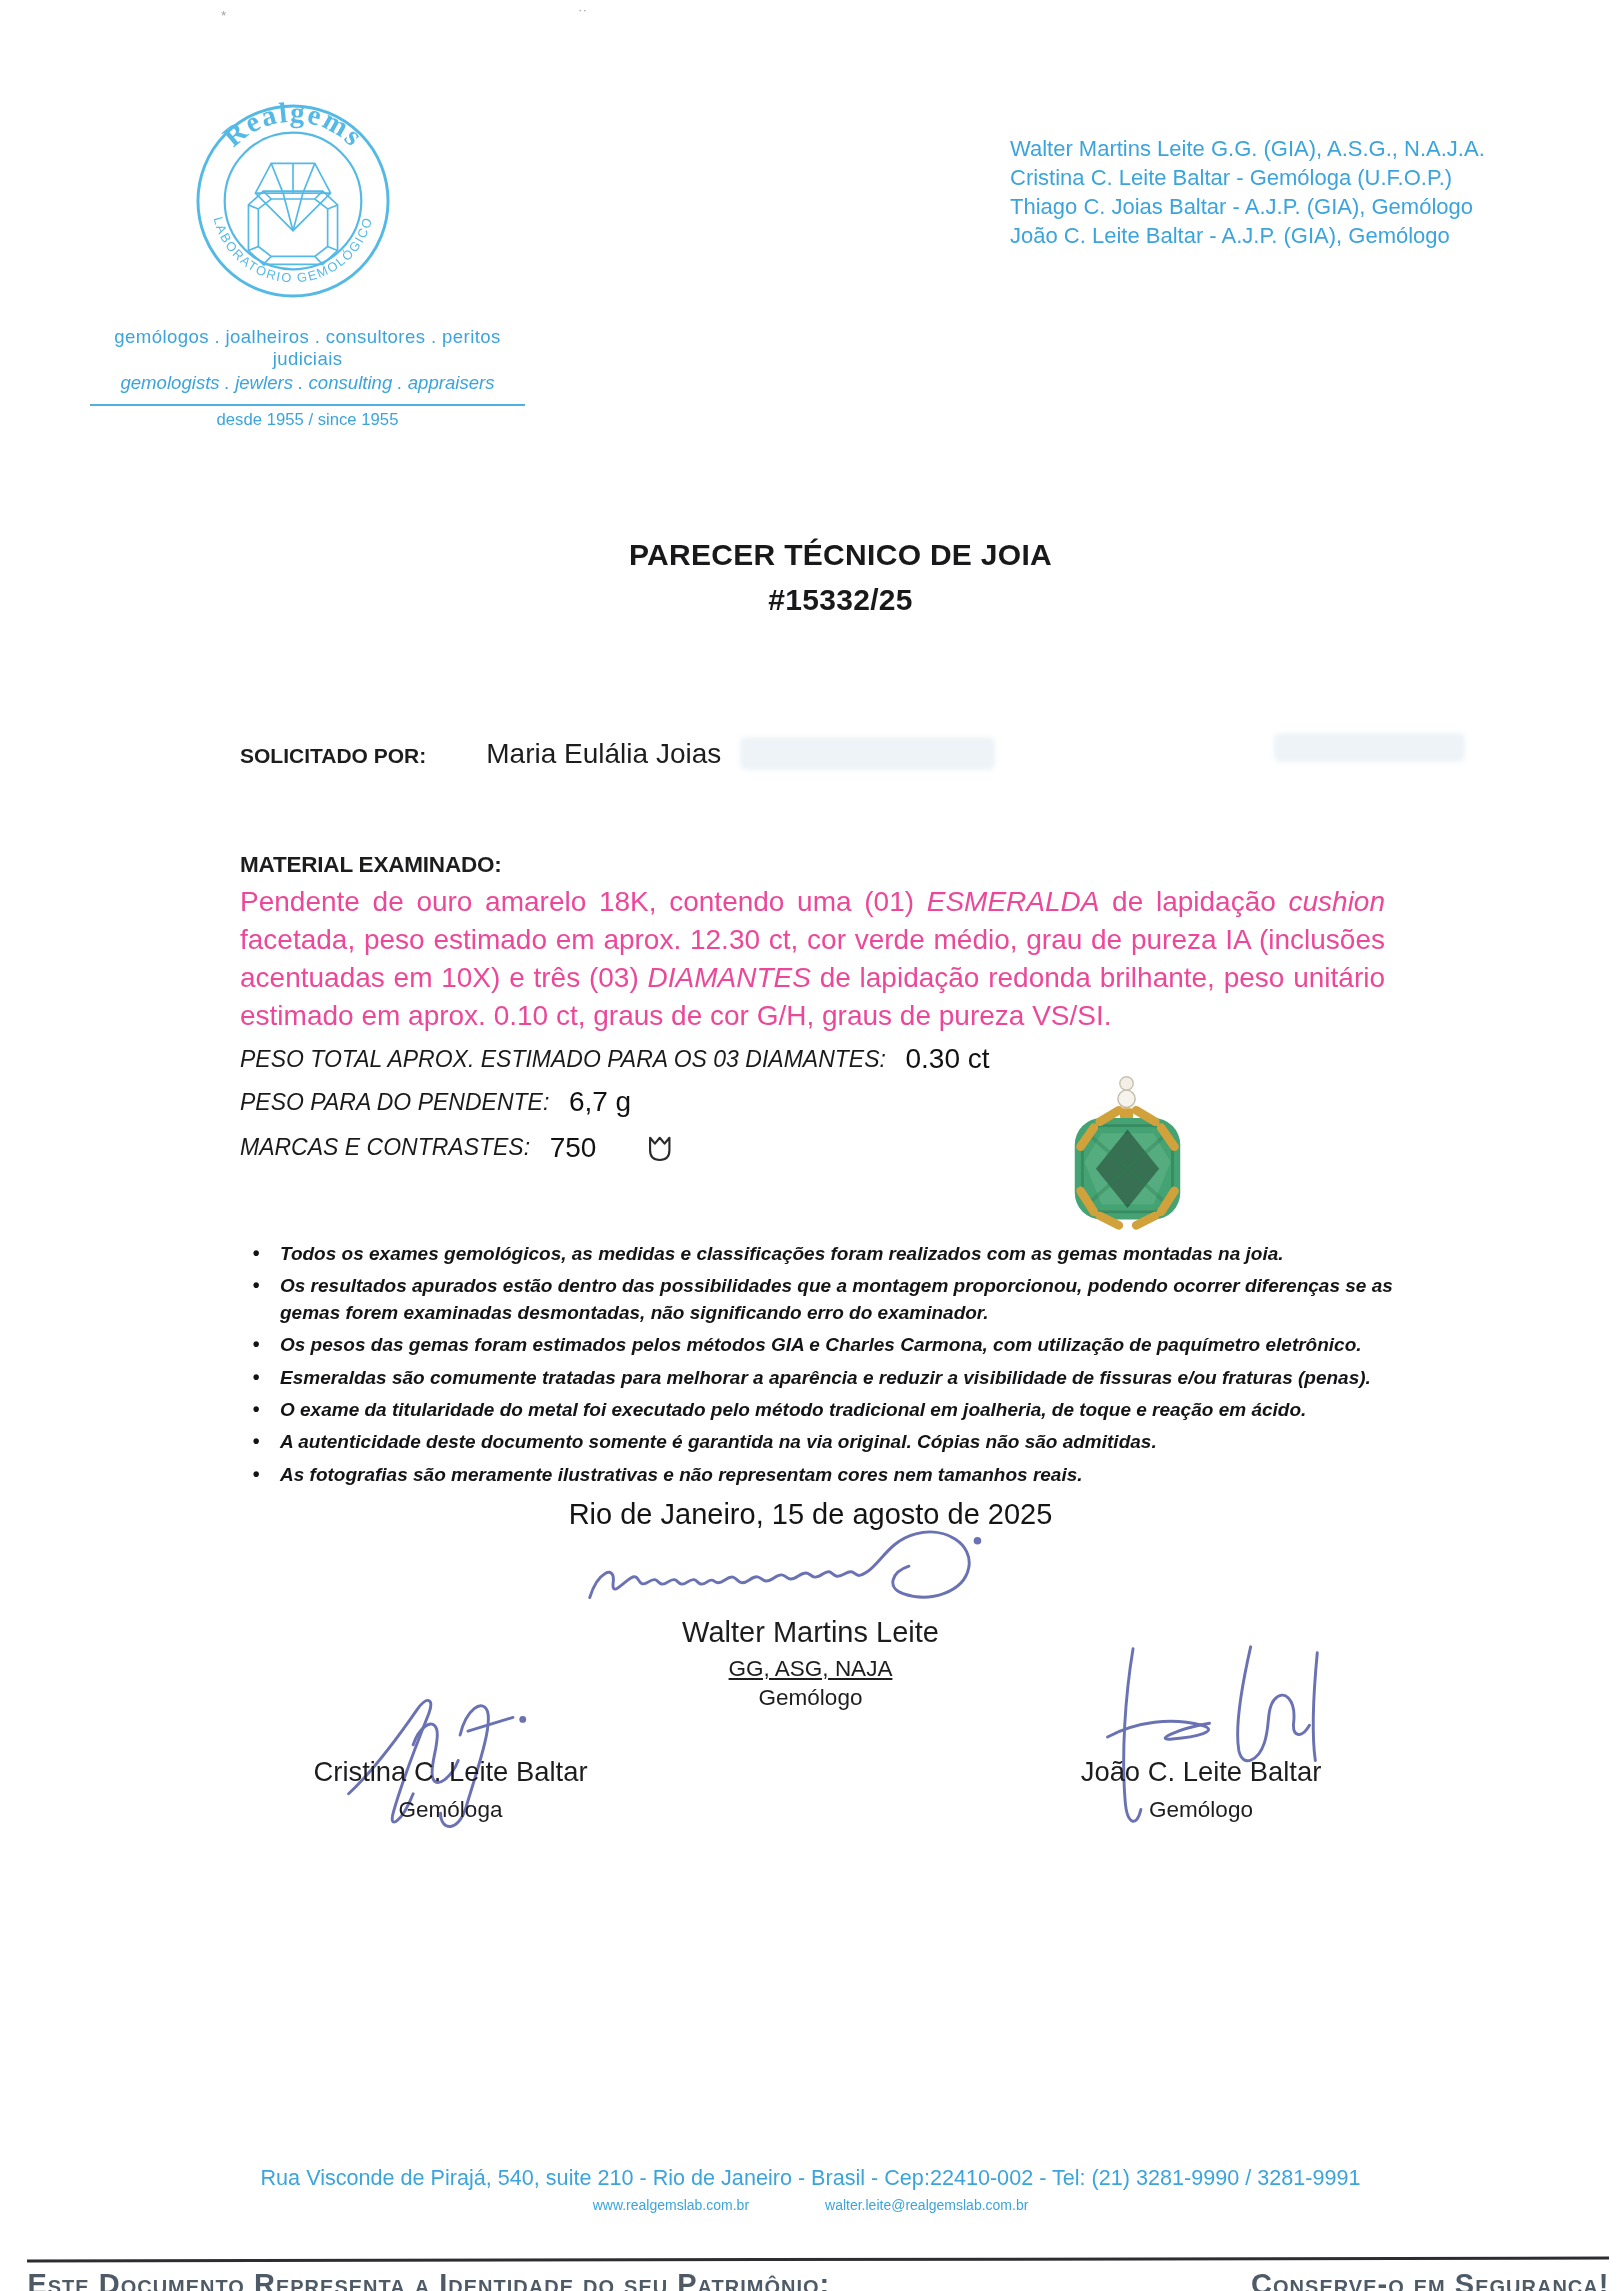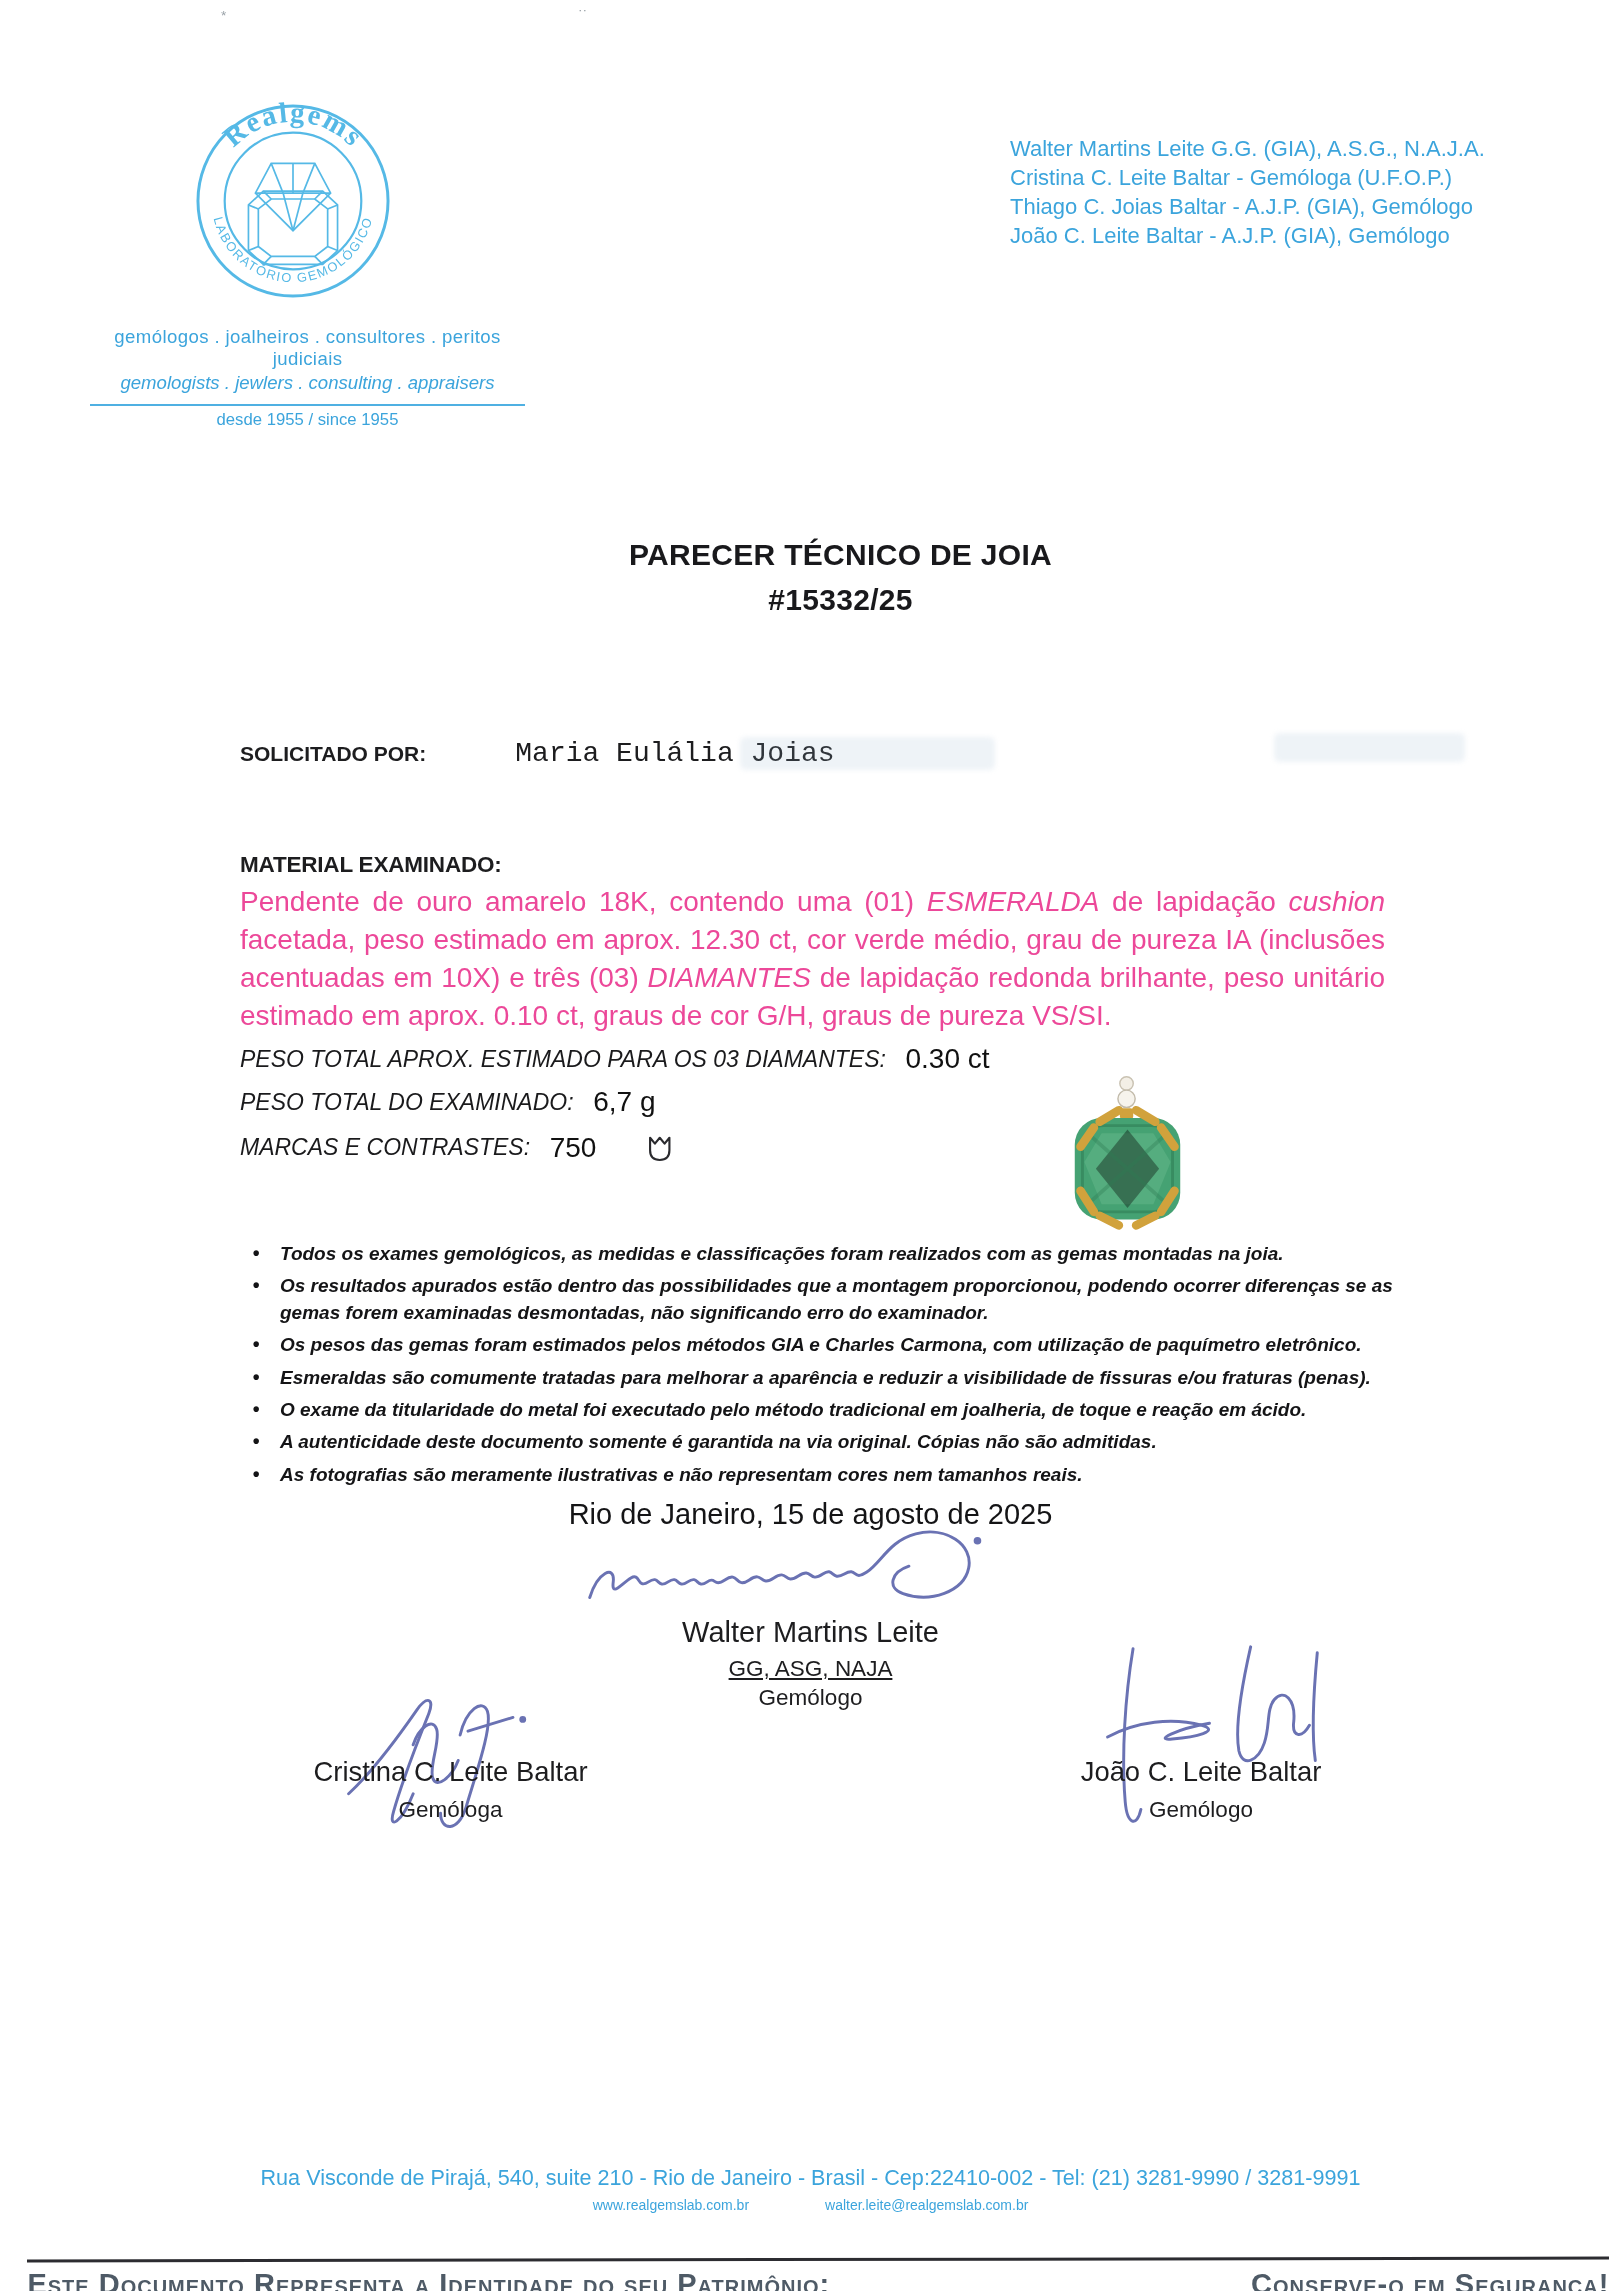--- a/index.html
+++ b/index.html
@@ -14,21 +14,21 @@
   .tag-rule{border-top:2px solid #4fb0e2;margin:9.8px 3.9px 3.9px;}
   .since{font-size:16.7px;}
   .credentials{left:1010px;top:134px;font-size:22px;line-height:29px;color:#3ba4dc;}
   
   .title-block{left:0;top:538px;width:100%;text-align:center;font-weight:bold;
                font-size:30px;color:#19191c;letter-spacing:0.3px;margin-left:30px;}
   .title-num{margin-top:10.8px;}
   
   .requested{left:240px;top:738px;display:flex;align-items:baseline;}
   .req-label{font-weight:bold;font-size:21px;}
-  .req-value{font-size:28px;margin-left:89px;font-family:Liberation Mono, monospace;}
+  .req-value{font-size:28px;margin-left:60px;}
   
   .mat-heading{left:240px;top:852px;font-weight:bold;font-size:22.5px;letter-spacing:-0.2px;}
   .mat-body{left:240px;top:883px;width:1145px;font-size:28px;line-height:38px;
             text-align:justify;color:#ec4899;}
   .it{font-style:italic;}
   .spec{left:240px;display:flex;align-items:center;}
   .spec-label{font-style:italic;font-size:23px;color:#1a1a1c;}
   .spec-value{font-size:28px;margin-left:19.6px;color:#111;}
   .spec1{top:1043px;}.spec2{top:1086px;}.spec3{top:1131px;}
   .hallmark{margin-left:51px;align-self:center;transform:translateY(2.9px);}
@@ -137,21 +137,21 @@
   <div class="smudge smudge2"></div>
 
   <div class="abs mat-heading">MATERIAL EXAMINADO:</div>
   <p class="abs mat-body" style="margin:0;"><span>Pendente de ouro amarelo 18K, contendo uma (01) </span><span class="it">ESMERALDA</span><span> de lapidação </span><span class="it">cushion</span><span> facetada, peso estimado em aprox. 12.30 ct, cor verde médio, grau de pureza IA (inclusões acentuadas em 10X) e três (03) </span><span class="it">DIAMANTES</span><span> de lapidação redonda brilhante, peso unitário estimado em aprox. 0.10 ct, graus de cor G/H, graus de pureza VS/SI.</span></p>
 
   <div class="abs spec spec1">
     <span class="spec-label">PESO TOTAL APROX. ESTIMADO PARA OS 03 DIAMANTES:</span>
     <span class="spec-value">0.30 ct</span>
   </div>
   <div class="abs spec spec2">
-    <span class="spec-label">PESO TOTAL DO EXAMINADO:</span>
+    <span class="spec-label">PESO PARA DO PENDENTE:</span>
     <span class="spec-value">6,7 g</span>
   </div>
   <div class="abs spec spec3">
     <span class="spec-label">MARCAS E CONTRASTES:</span>
     <span class="spec-value">750</span>
     <span class="hallmark">
       <svg width="25.5" height="29" viewBox="0 0 26 30">
         <path d="M3,4 L8,10 L13,4 L18,10 L23,4 L23,17 Q23,27 13,27 Q3,27 3,17 Z" fill="none" stroke="#2a2a2e" stroke-width="2.2" stroke-linejoin="round"></path>
       </svg>
     </span>

